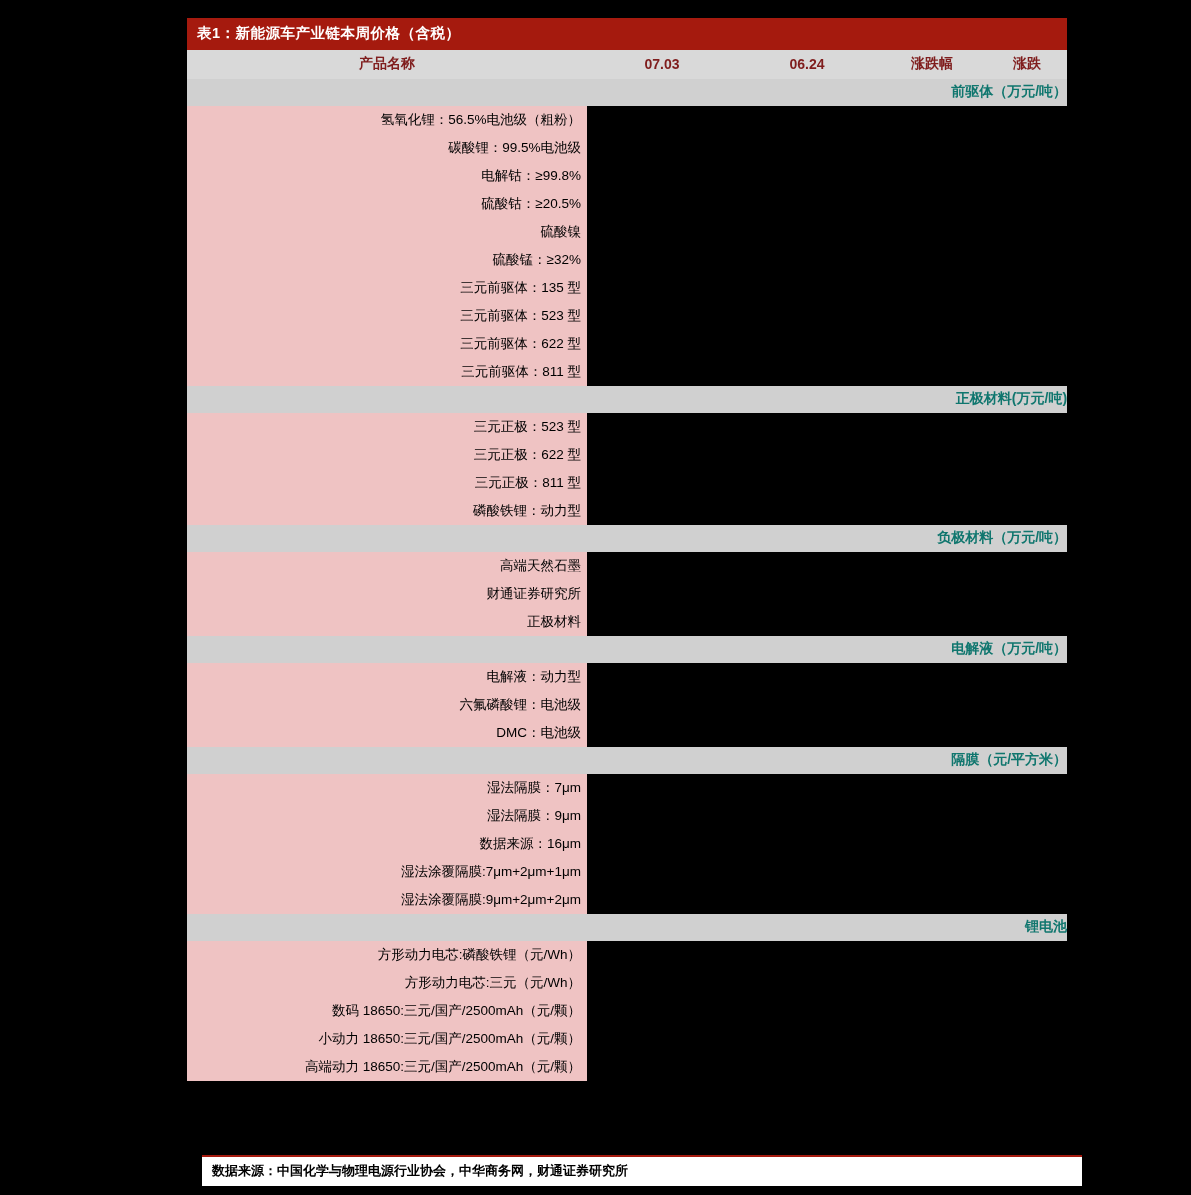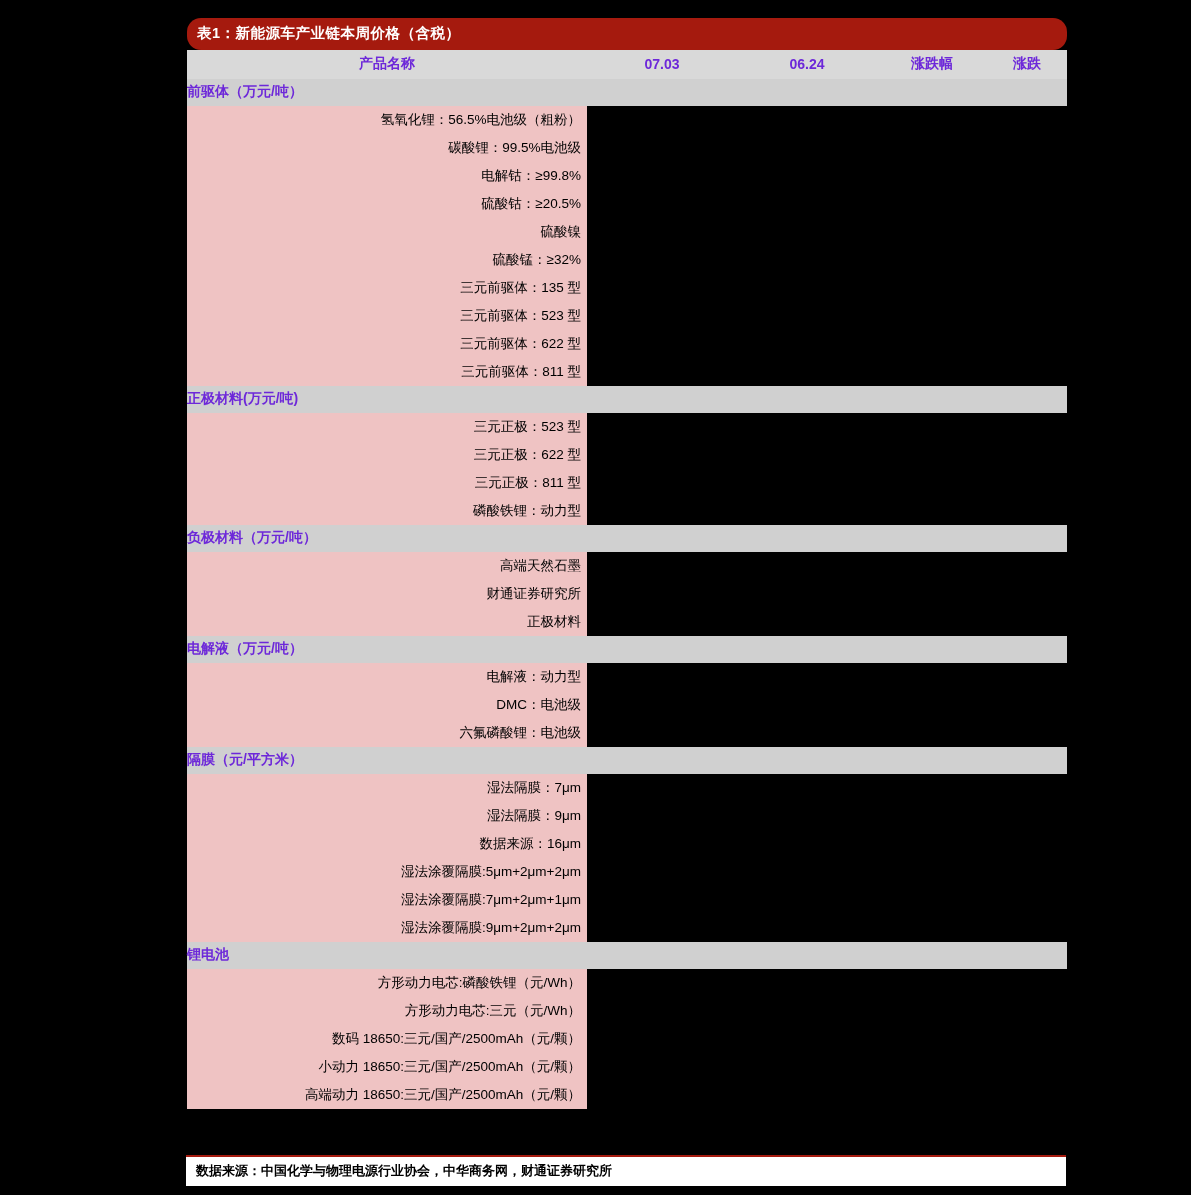--- a/index.html
+++ b/index.html
@@ -29,39 +29,38 @@
     width: 880px;
     table-layout: fixed;
   }
   .title-row td {
     background: #A51A0E;
     color: #FFFFFF;
     font-weight: bold;
     font-size: 14.5px;
     padding: 6px 10px 7px 10px;
     letter-spacing: 0.5px;
-    border-radius: 14px;
   }
   .head-row td {
     background: #D9D9D9;
-    color: #6d28d9;
+    color: #7f1d1d;
     font-weight: bold;
     font-size: 14px;
     padding: 5px 6px 6px 6px;
     text-align: center;
   }
   .head-row td.name-col {
     text-align: center;
   }
   .section-row td {
     background: #D0D0D0;
-    color: #6d28d9;
+    color: #0f766e;
     font-weight: bold;
     font-size: 14px;
-    text-align: left;
+    text-align: right;
     padding: 4px 0 5px 0;
   }
   .data-row td {
     font-size: 13.5px;
     color: #000000;
     padding: 5px 6px 5px 6px;
     background: #000000;
     text-align: center;
   }
   .data-row td.name-col {
@@ -71,21 +70,21 @@
     color: #000000;
     white-space: nowrap;
   }
   col.c-name { width: 400px; }
   col.c-v1 { width: 150px; }
   col.c-v2 { width: 140px; }
   col.c-v3 { width: 110px; }
   col.c-v4 { width: 80px; }
   .source-wrap {
     position: absolute;
-    left: 186px;
+    left: 202px;
     top: 1155px;
     width: 880px;
   }
   .source-wrap .bar {
     height: 2px;
     background: #A51A0E;
     width: 880px;
   }
   .source-wrap .txt {
     background: #FFFFFF;
@@ -253,59 +252,52 @@
             <td colspan="5">电解液（万元/吨）</td>
           </tr>
           <tr class="data-row">
             <td class="name-col">电解液：动力型</td>
             <td></td>
             <td></td>
             <td></td>
             <td></td>
           </tr>
           <tr class="data-row">
+            <td class="name-col">六氟磷酸锂：电池级</td>
+            <td></td>
+            <td></td>
+            <td></td>
+            <td></td>
+          </tr>
+          <tr class="data-row">
             <td class="name-col">DMC：电池级</td>
             <td></td>
             <td></td>
             <td></td>
             <td></td>
           </tr>
-          <tr class="data-row">
-            <td class="name-col">六氟磷酸锂：电池级</td>
-            <td></td>
-            <td></td>
-            <td></td>
-            <td></td>
-          </tr>
           <tr class="section-row">
             <td colspan="5">隔膜（元/平方米）</td>
           </tr>
           <tr class="data-row">
             <td class="name-col">湿法隔膜：7μm</td>
             <td></td>
             <td></td>
             <td></td>
             <td></td>
           </tr>
           <tr class="data-row">
             <td class="name-col">湿法隔膜：9μm</td>
             <td></td>
             <td></td>
             <td></td>
             <td></td>
           </tr>
           <tr class="data-row">
             <td class="name-col">数据来源：16μm</td>
-            <td></td>
-            <td></td>
-            <td></td>
-            <td></td>
-          </tr>
-          <tr class="data-row">
-            <td class="name-col">湿法涂覆隔膜:5μm+2μm+2μm</td>
             <td></td>
             <td></td>
             <td></td>
             <td></td>
           </tr>
           <tr class="data-row">
             <td class="name-col">湿法涂覆隔膜:7μm+2μm+1μm</td>
             <td></td>
             <td></td>
             <td></td>

